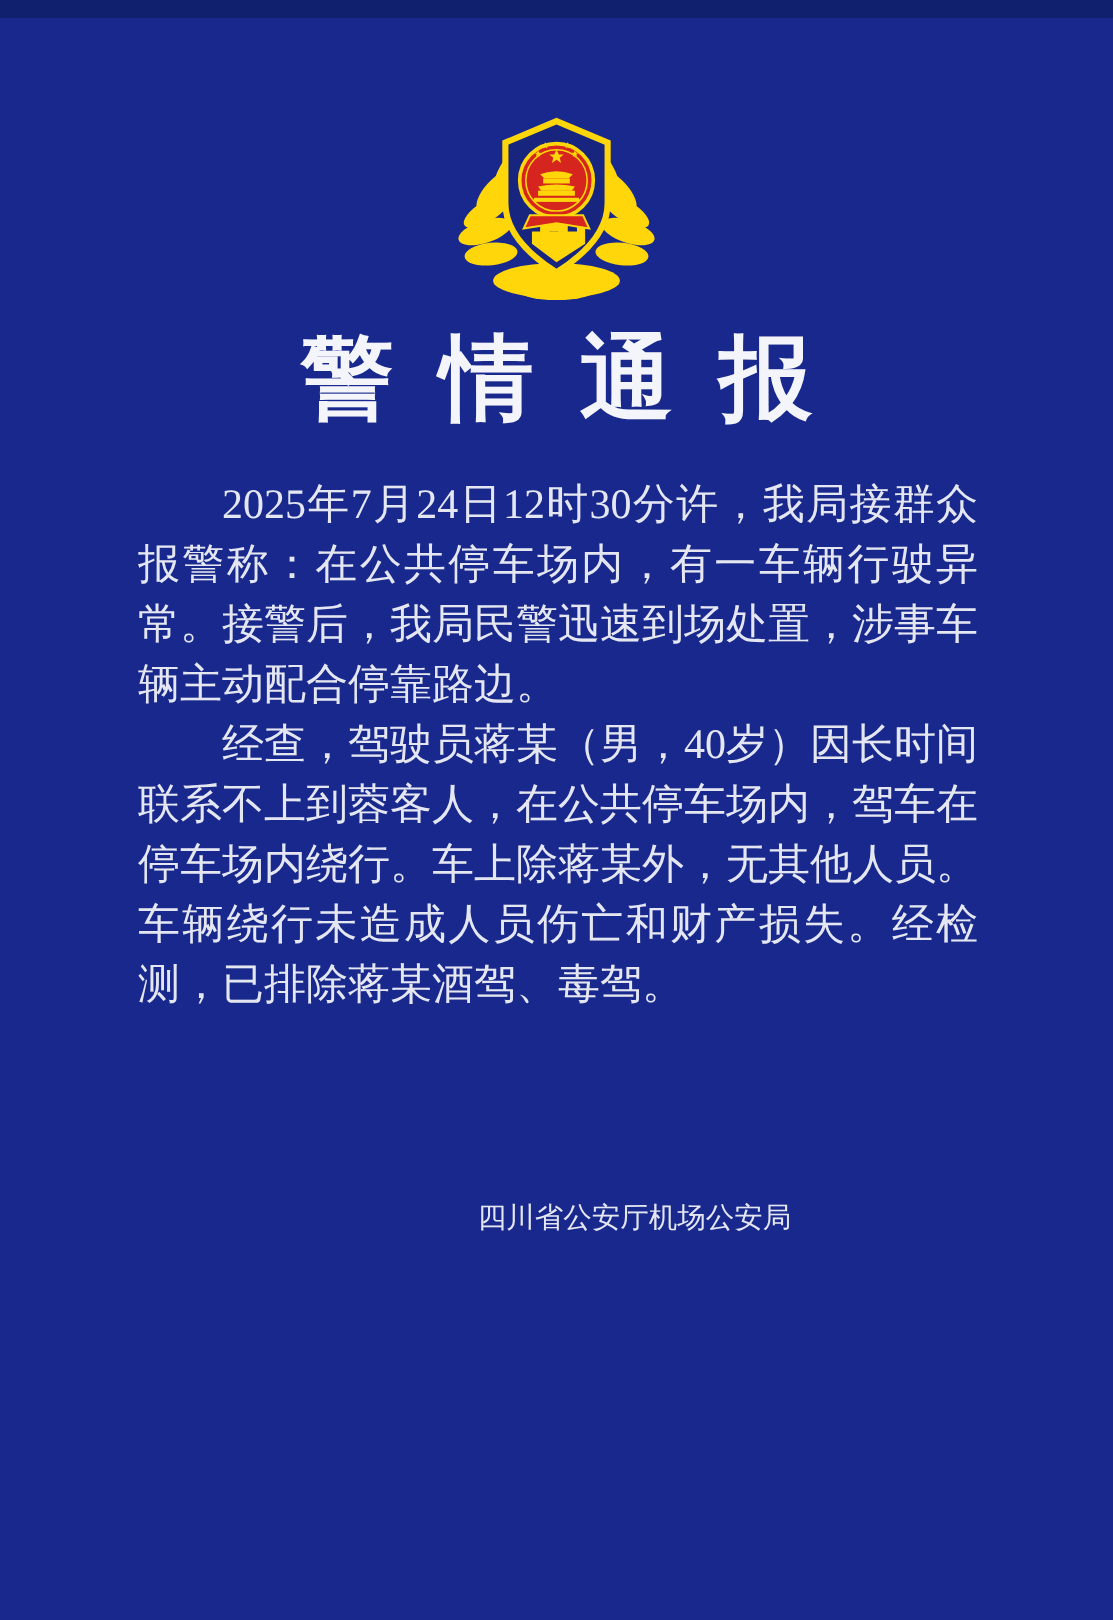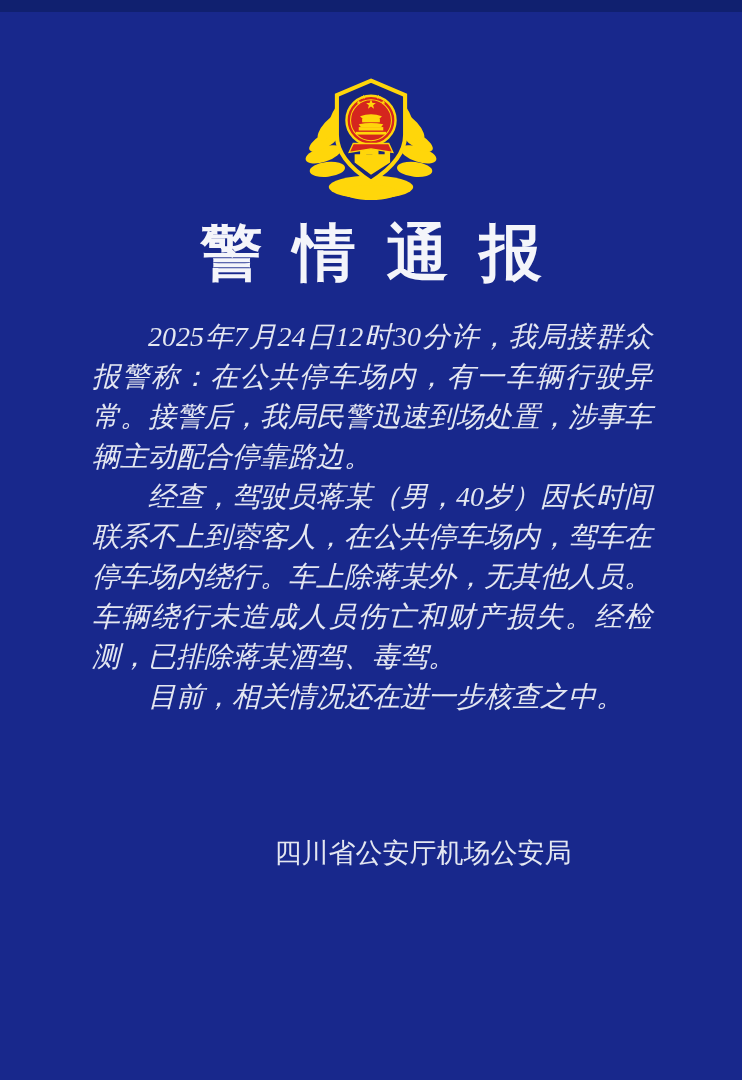--- a/index.html
+++ b/index.html
@@ -34,29 +34,28 @@
   .body-text {
     margin: 0 90px 0 92px;
     color: #E4E7F1;
     font-size: 28px;
     line-height: 40px;
     text-align: justify;
   }
   .body-text p {
     margin: 0;
     text-indent: 2em;
-    font-style: italic;
   }
   .signature {
     width: fit-content;
     margin: 122px auto 0 auto;
     transform: translateX(52px);
     text-align: center;
     color: #E4E7F1;
-    font-size: 27px;
+    font-size: 19px;
     line-height: 28px;
   }
   .signature .issuer { margin-bottom: 24px; }
 </style>
 </head>
 <body>
 
 <div class="poster">
 
   <div class="emblem-wrap">
@@ -104,20 +103,19 @@
 
       <path d="M84,104 L136,104 L142,117 L110,112 L78,117 Z" fill="#D5251E" stroke="#FFD60A" stroke-width="2"></path>
     </svg>
   </div>
 
   <h1 class="title">警情通报</h1>
 
   <div class="body-text">
     <p>2025年7月24日12时30分许，我局接群众报警称：在公共停车场内，有一车辆行驶异常。接警后，我局民警迅速到场处置，涉事车辆主动配合停靠路边。</p>
     <p>经查，驾驶员蒋某（男，40岁）因长时间联系不上到蓉客人，在公共停车场内，驾车在停车场内绕行。车上除蒋某外，无其他人员。车辆绕行未造成人员伤亡和财产损失。经检测，已排除蒋某酒驾、毒驾。</p>
-    <p>目前，相关情况还在进一步核查之中。</p>
   </div>
 
   <div class="signature">
     <div class="issuer">四川省公安厅机场公安局</div>
   </div>
 
 </div>
 
 </body></html>

